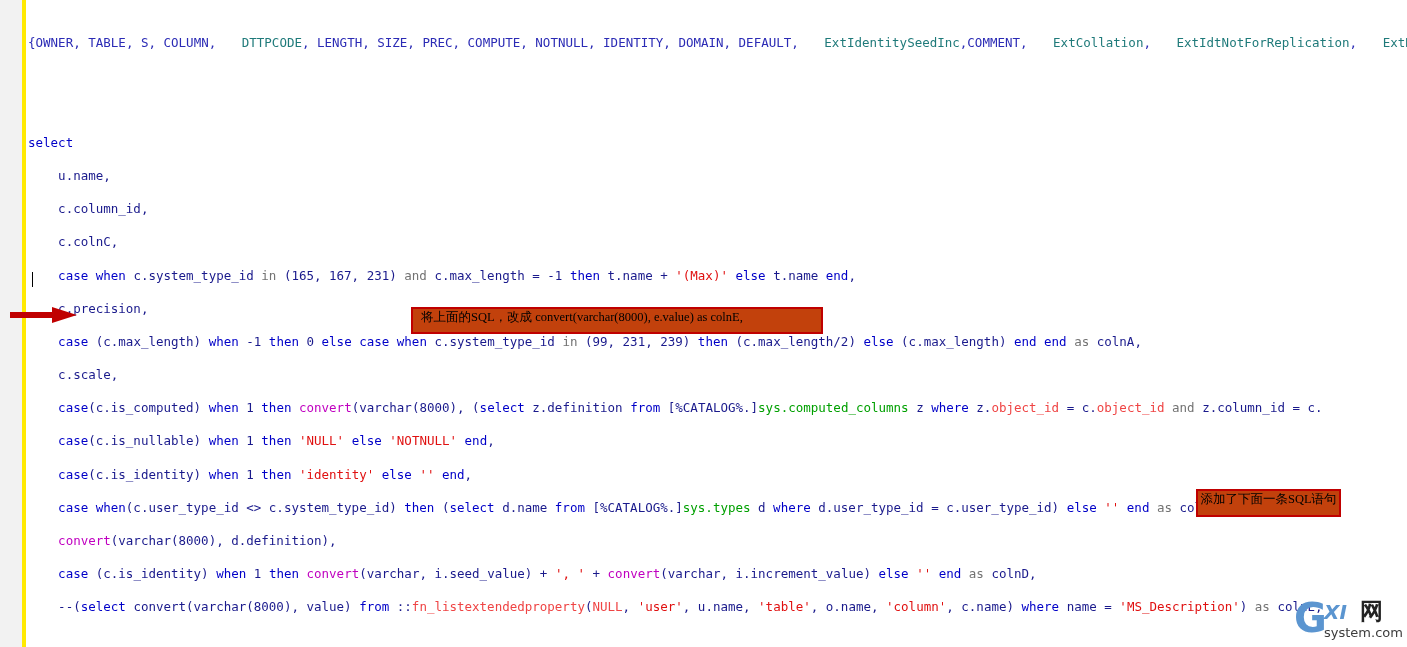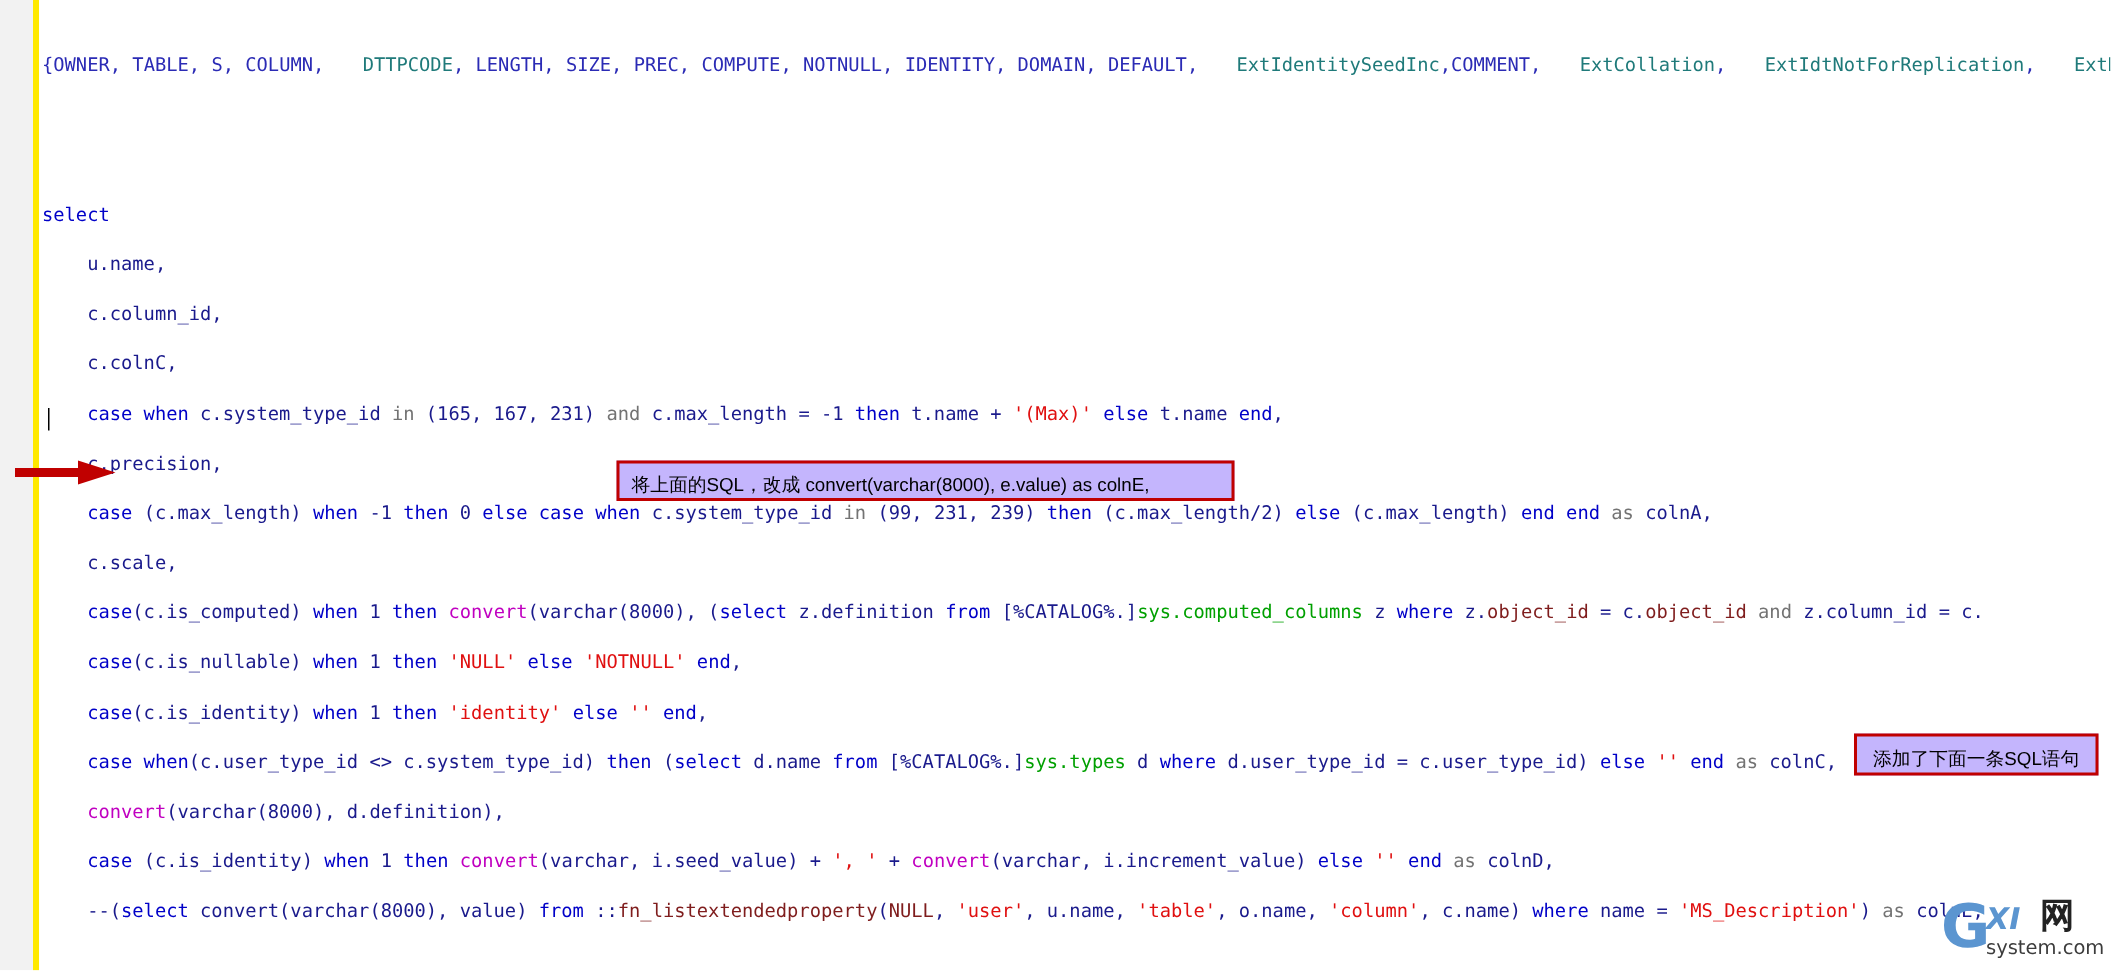--- a/index.html
+++ b/index.html
@@ -46,50 +46,49 @@
   .ln{height:16.6px;white-space:pre;}
 
   
   .kw   {color:#0000c8;}           
   .kw2  {color:#737373;}           
   .id   {color:#1a1a8c;}
   .str  {color:#e01010;}           
   .fn   {color:#c000c0;}           
   .tbl  {color:#00a000;}           
   .cat  {color:#1a1a8c;margin-top:28px;}           
-  .col  {color:#7f1d1d;}
+  .col  {color:#ef4444;}
   .hdrt {color:#1f7a7a;padding-left:18px;}           
   .hdrb {color:#2b2bb5;}
 
   
   #arrow{
     position:absolute;left:10px;top:306px;width:68px;height:18px;
   }
 
   
   .callout{
     position:absolute;
-    background:#c4b5fd;
+    background:#c2410c;
     border:2px solid #c00000;
     box-sizing:border-box;
-    font-family:Liberation Sans, sans-serif;
+    font-family:Liberation Serif, serif;
     color:#000000;
-    display:flex;align-items:flex-end;
+    display:flex;align-items:flex-start;
     padding:0 8px;
     white-space:nowrap;
   }
   #callout-1{
     left:411px;top:307px;width:412px;height:27px;
     font-size:12.5px;
   }
   #callout-2{
-    left:1196px;top:489px;width:163px;height:28px;
+    left:1196px;top:489px;width:145px;height:28px;
     font-size:12.5px;
     justify-content:center;
-    margin-left:40px;
   }
 
   
   #watermark{
     position:absolute;left:1294px;top:600px;width:110px;height:45px;
     font-family:"DejaVu Sans","Liberation Sans",sans-serif;
     color:#4a86c8;
     user-select:none;
   }
   #wm-g{

